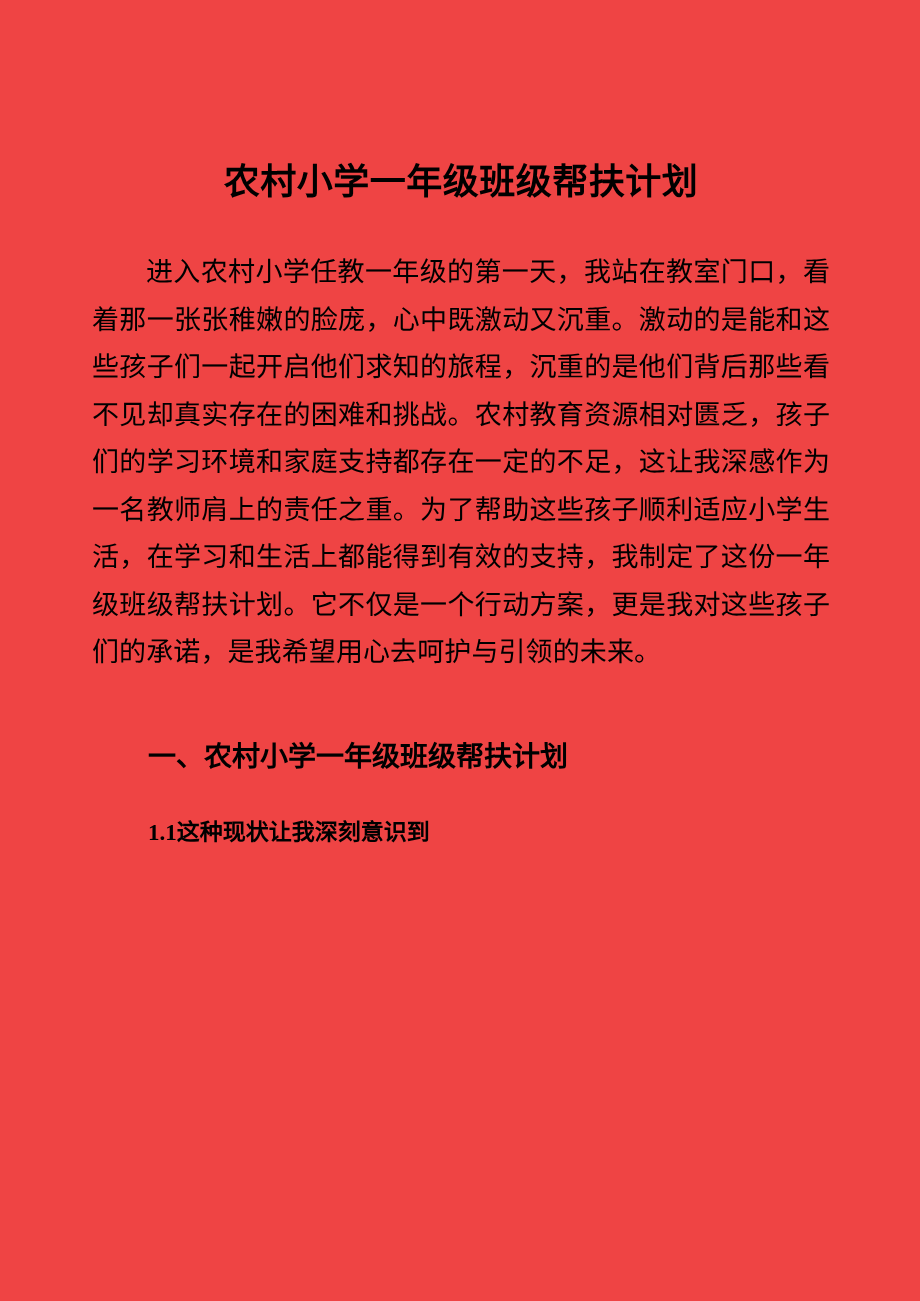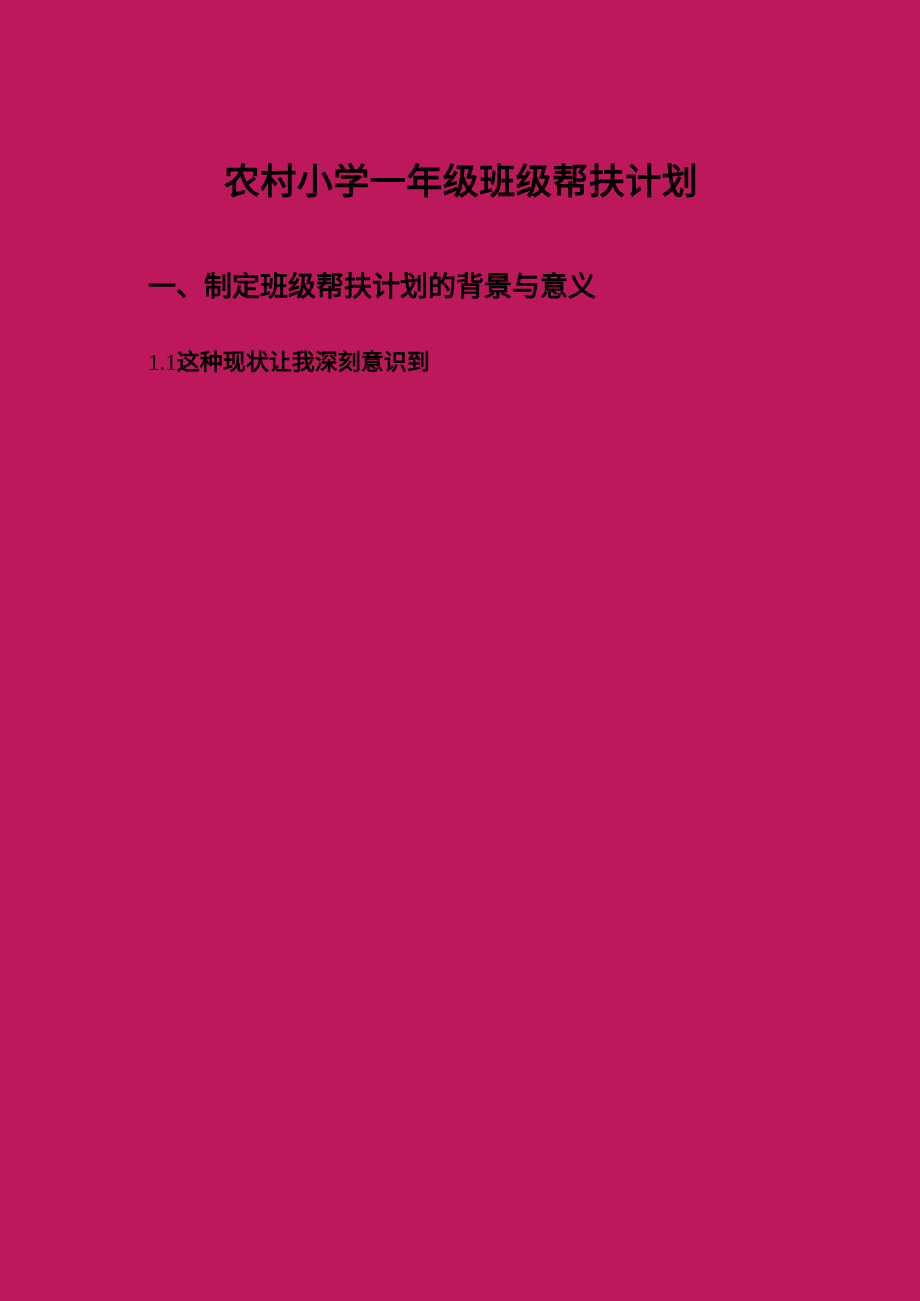--- a/index.html
+++ b/index.html
@@ -17,21 +17,21 @@
     font-family: "DejaVu Serif", "Liberation Serif", serif;
     color: #000000;
     -webkit-font-smoothing: antialiased;
   }
 
   .page {
     box-sizing: border-box;
     width: 920px;
     height: 1301px;
     padding: 0;
-    background: #be185d;
+    background: #ef4444;
   }
 
   .content {
     position: absolute;
     left: 92px;
     top: 0;
     width: 738px;
   }
 
   
@@ -93,38 +93,39 @@
     color: #000000;
     white-space: nowrap;
   }
 
   .h2-spacing {
     margin-top: 38px;
   }
 
   .h2-number {
     font-family: "Liberation Serif", "DejaVu Serif", serif;
-    font-weight: normal;
+    font-weight: bold;
     font-size: 23px;
   }
 
   .para-after-h2 {
     margin-top: 30px;
   }
 </style>
 </head>
 <body style="background: rgb(255, 255, 255); color: rgb(0, 0, 0);">
 
 <div class="page">
   <div class="content">
 
     <h1 class="doc-title" id="doc-title-el">农村小学一年级班级帮扶计划</h1>
 
+    <p class="body-para para-lead">进入农村小学任教一年级的第一天，我站在教室门口，看着那一张张稚嫩的脸庞，心中既激动又沉重。激动的是能和这些孩子们一起开启他们求知的旅程，沉重的是他们背后那些看不见却真实存在的困难和挑战。农村教育资源相对匮乏，孩子们的学习环境和家庭支持都存在一定的不足，这让我深感作为一名教师肩上的责任之重。为了帮助这些孩子顺利适应小学生活，在学习和生活上都能得到有效的支持，我制定了这份一年级班级帮扶计划。它不仅是一个行动方案，更是我对这些孩子们的承诺，是我希望用心去呵护与引领的未来。</p>
 
-    <h2 class="heading-1 h1-spacing">一、制定班级帮扶计划的背景与意义</h2>
+    <h2 class="heading-1 h1-spacing">一、农村小学一年级班级帮扶计划</h2>
 
     <h3 class="heading-2 h2-spacing">
       <span class="h2-number">1.1</span><span>这种现状让我深刻意识到</span>
     </h3>
 
 
   </div>
 </div>
 
 </body></html>

